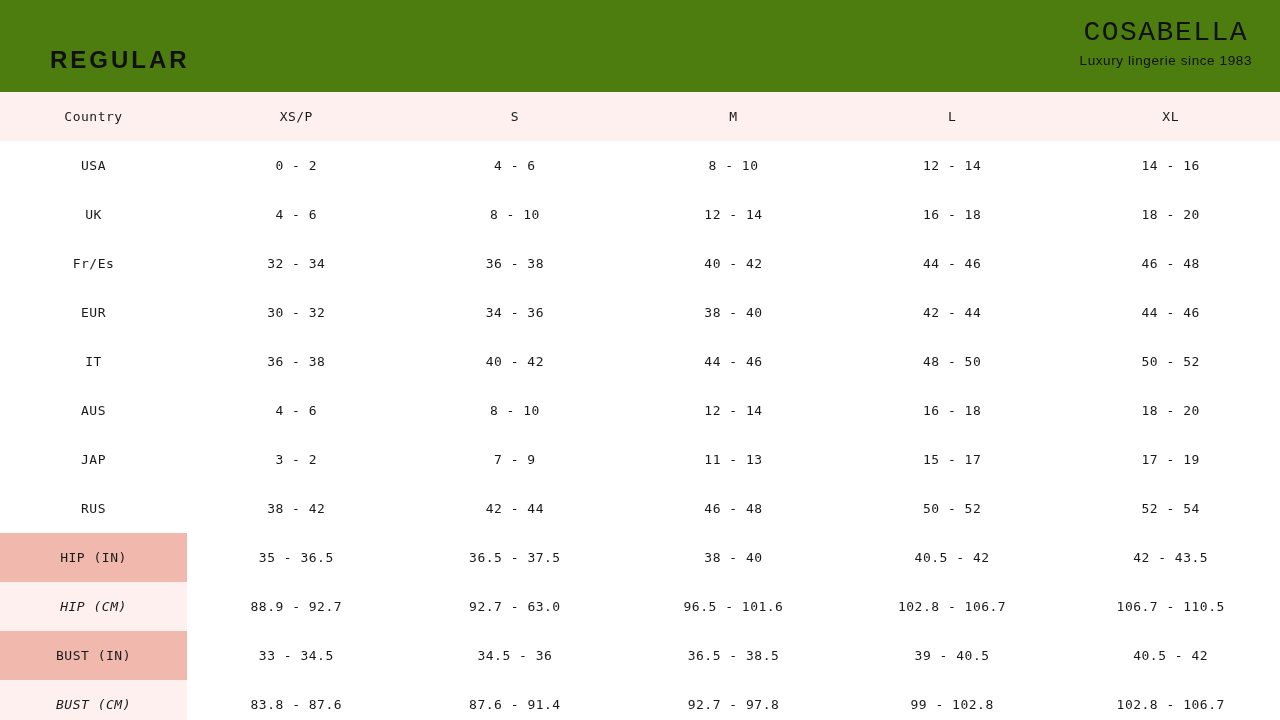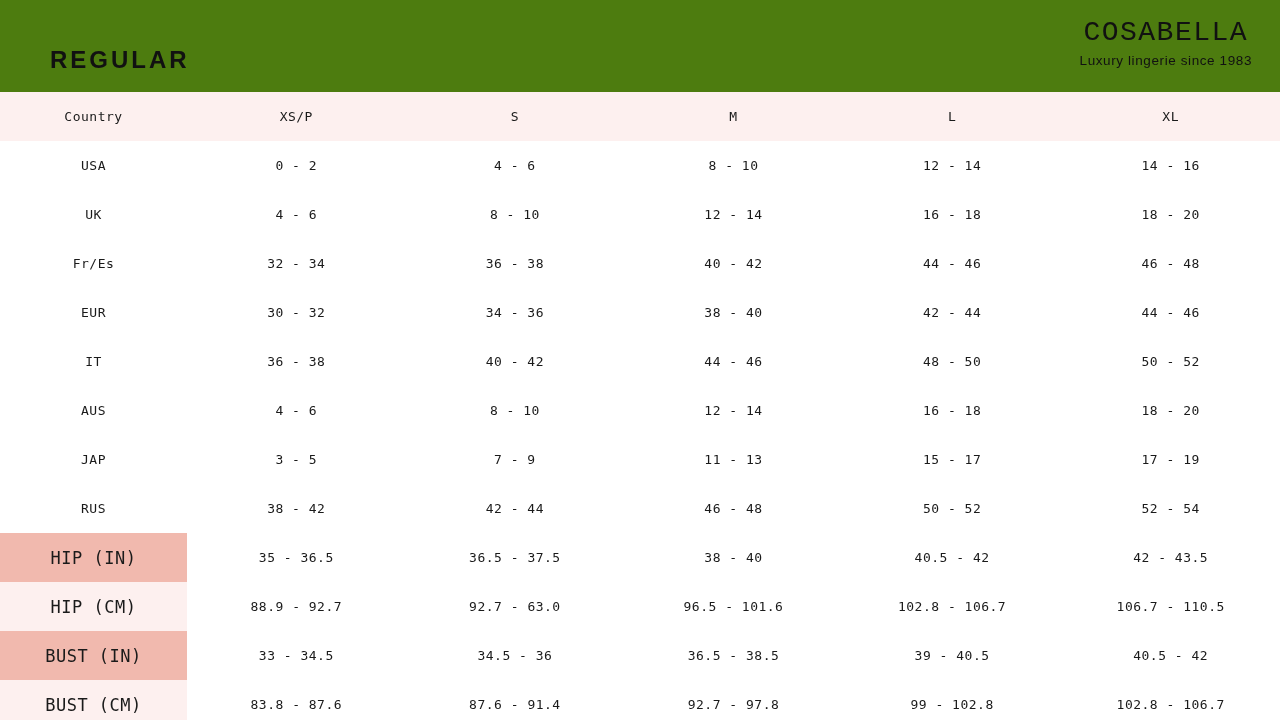--- a/index.html
+++ b/index.html
@@ -96,23 +96,24 @@
   }
   tbody tr td {
     background: #ffffff;
   }
   
   tbody tr.meas-dark td.label-cell {
     background: #f1b9ae;
   }
   tbody tr.meas-light td.label-cell {
     background: #fdf0ef;
+    font-style: italic;
   }
   td.label-cell {
-    font-size: 17px;
+    font-size: 13px;
   }
 </style>
 </head>
 <body>
 
 <div id="page">
 
   <div class="header">
     <div class="page-title">REGULAR</div>
     <div class="brand">
@@ -184,21 +185,21 @@
         <tr>
           <td>AUS</td>
           <td>4 - 6</td>
           <td>8 - 10</td>
           <td>12 - 14</td>
           <td>16 - 18</td>
           <td>18 - 20</td>
         </tr>
         <tr>
           <td>JAP</td>
-          <td>3 - 5</td>
+          <td>3 - 2</td>
           <td>7 - 9</td>
           <td>11 - 13</td>
           <td>15 - 17</td>
           <td>17 - 19</td>
         </tr>
         <tr>
           <td>RUS</td>
           <td>38 - 42</td>
           <td>42 - 44</td>
           <td>46 - 48</td>

